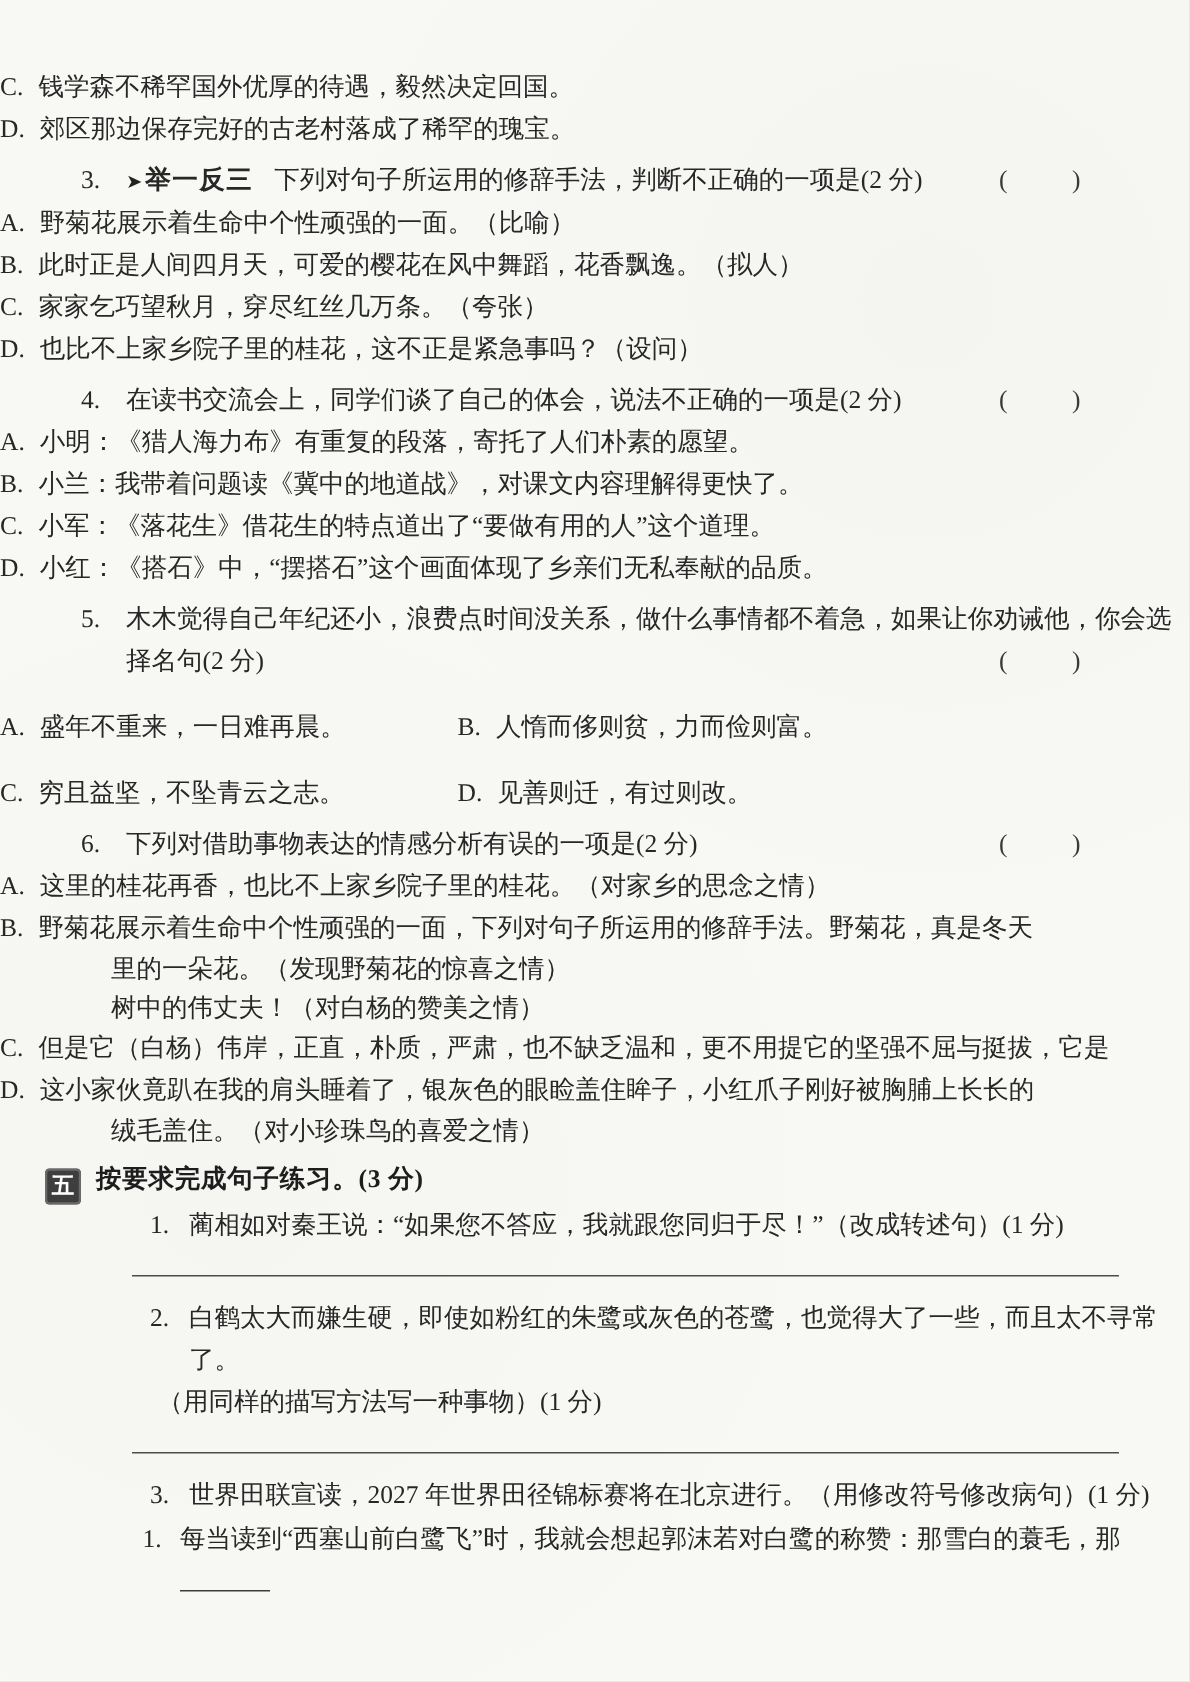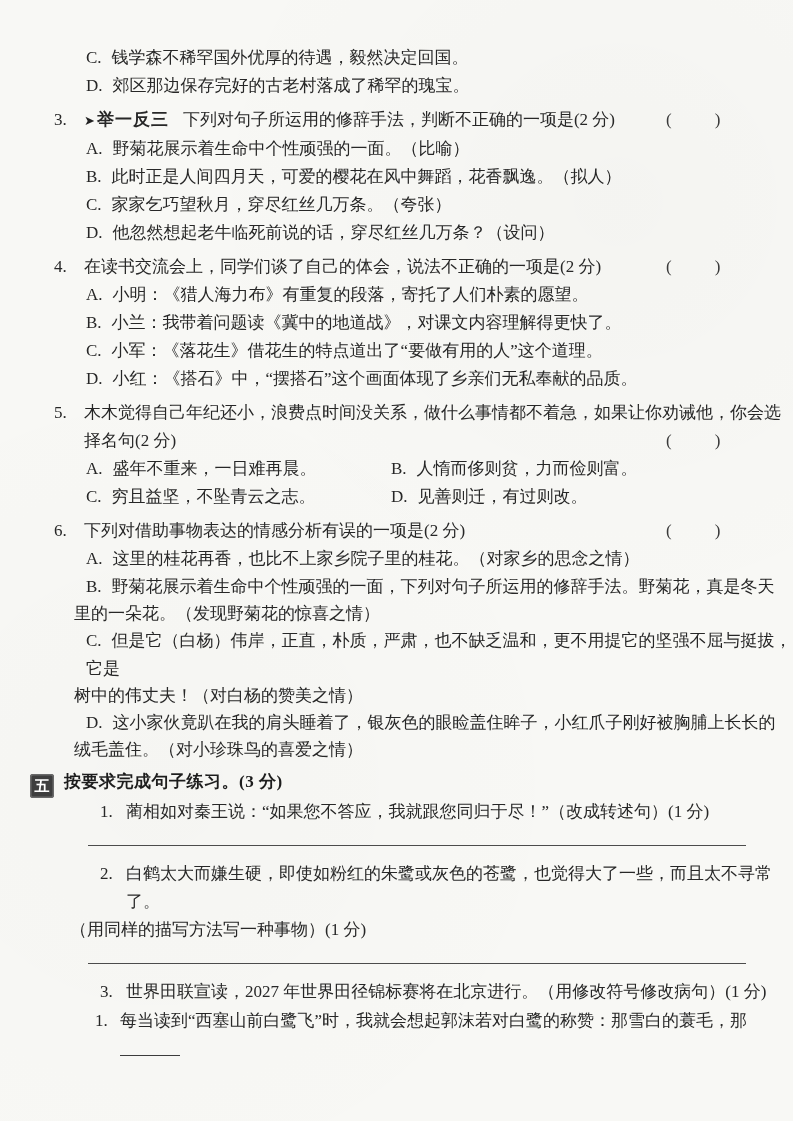--- a/index.html
+++ b/index.html
@@ -16,49 +16,49 @@
     font-family:"Liberation Serif","DejaVu Serif",serif;
     font-size:17px;
     overflow:hidden;
   }
   .content { position:absolute; top:44px; left:0; right:0; }
   .ln { position:relative; line-height:28px; min-height:28px; }
   .tight { line-height:26px; min-height:26px; }
   
   .qstem  { padding-left:84px; }
   .qnum   { position:absolute; left:54px; }
-  .opt    { padding-left:86px; }
+  .opt    { }
   .opt-wrap { padding-left:74px; }
   .lbl    { display:inline-block; margin-right:10px; }
   
   .bracket { position:absolute; left:666px; top:0; letter-spacing:3px; color:#3a3a3a; }
   
   .blk { margin-top:6px; }
   
-  .cols { display:flex; }
+  .cols { display:flex;margin-top:16px; }
   .col-a { width:305px; }
   .col-b { width:330px; }
   
   .badge-arrow { font-size:13px; margin-right:2px; color:#222; }
   .badge-text { font-weight:bold; margin-right:14px; letter-spacing:1px; }
   
   .sec { margin-top:4px; line-height:30px; min-height:30px; }
   .marker {
     display:inline-block; width:24px; height:24px;
     background:#3e3e3e; color:#fff;
     border-radius:3px; text-align:center;
     font-size:15px; line-height:24px; font-weight:bold;
     box-shadow: inset 0 0 0 1.5px #6a6a6a;
     margin-left:30px; margin-right:10px; vertical-align:-4px;
   }
   .sec-title { font-weight:bold; color:#1d1d1d; letter-spacing:0.5px; }
   
   .s-ln { position:relative; padding-left:126px; line-height:28px; min-height:28px; }
   .s-num { position:absolute; left:100px; }
-  .s-wrap { padding-left:70px; line-height:28px; min-height:28px; }
+  .s-wrap { padding-left:105px; line-height:28px; min-height:28px; }
   
   .rule {
     width:658px; margin:12px 0 14px 88px;
     border-bottom:1.6px solid #4c4c4c; height:8px;
   }
   
   .blank { display:inline-block; border-bottom:1.4px solid #3c3c3c; height:15px; vertical-align:baseline; }
   .w60 { width:60px; }
   .s6-wrap { padding-left:128px; line-height:30px; min-height:30px; }
   .first-line { padding-left:120px; }
@@ -85,21 +85,21 @@
       <div class="ln opt">
         <span class="lbl">A.</span><span>野菊花展示着生命中个性顽强的一面。（比喻）</span>
       </div>
       <div class="ln opt">
         <span class="lbl">B.</span><span>此时正是人间四月天，可爱的樱花在风中舞蹈，花香飘逸。（拟人）</span>
       </div>
       <div class="ln opt">
         <span class="lbl">C.</span><span>家家乞巧望秋月，穿尽红丝几万条。（夸张）</span>
       </div>
       <div class="ln opt">
-        <span class="lbl">D.</span><span>他忽然想起老牛临死前说的话，穿尽红丝几万条？（设问）</span>
+        <span class="lbl">D.</span><span>也比不上家乡院子里的桂花，这不正是紧急事吗？（设问）</span>
       </div>
     </div>
 
     <div class="blk">
       <div class="ln qstem">
         <span class="qnum">4.</span><span>在读书交流会上，同学们谈了自己的体会，说法不正确的一项是(2 分)</span>
         <span class="bracket">(　　)</span>
       </div>
       <div class="ln opt">
         <span class="lbl">A.</span><span>小明：《猎人海力布》有重复的段落，寄托了人们朴素的愿望。</span>
@@ -148,25 +148,25 @@
       </div>
       <div class="ln opt">
         <span class="lbl">A.</span><span>这里的桂花再香，也比不上家乡院子里的桂花。（对家乡的思念之情）</span>
       </div>
       <div class="ln opt">
         <span class="lbl">B.</span><span>野菊花展示着生命中个性顽强的一面，下列对句子所运用的修辞手法。野菊花，真是冬天</span>
       </div>
       <div class="ln opt-wrap tight">
         <span>里的一朵花。（发现野菊花的惊喜之情）</span>
       </div>
-      <div class="ln opt">
-        <span class="lbl">C.</span><span>但是它（白杨）伟岸，正直，朴质，严肃，也不缺乏温和，更不用提它的坚强不屈与挺拔，它是</span>
-      </div>
       <div class="ln opt-wrap tight">
         <span>树中的伟丈夫！（对白杨的赞美之情）</span>
+      </div>
+      <div class="ln opt">
+        <span class="lbl">C.</span><span>但是它（白杨）伟岸，正直，朴质，严肃，也不缺乏温和，更不用提它的坚强不屈与挺拔，它是</span>
       </div>
       <div class="ln opt">
         <span class="lbl">D.</span><span>这小家伙竟趴在我的肩头睡着了，银灰色的眼睑盖住眸子，小红爪子刚好被胸脯上长长的</span>
       </div>
       <div class="ln opt-wrap tight">
         <span>绒毛盖住。（对小珍珠鸟的喜爱之情）</span>
       </div>
     </div>
 
     <div>

